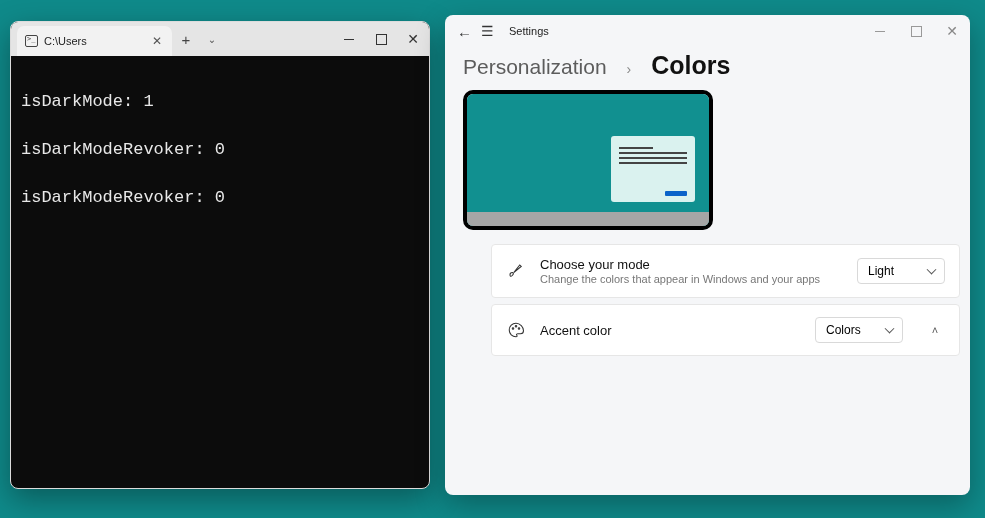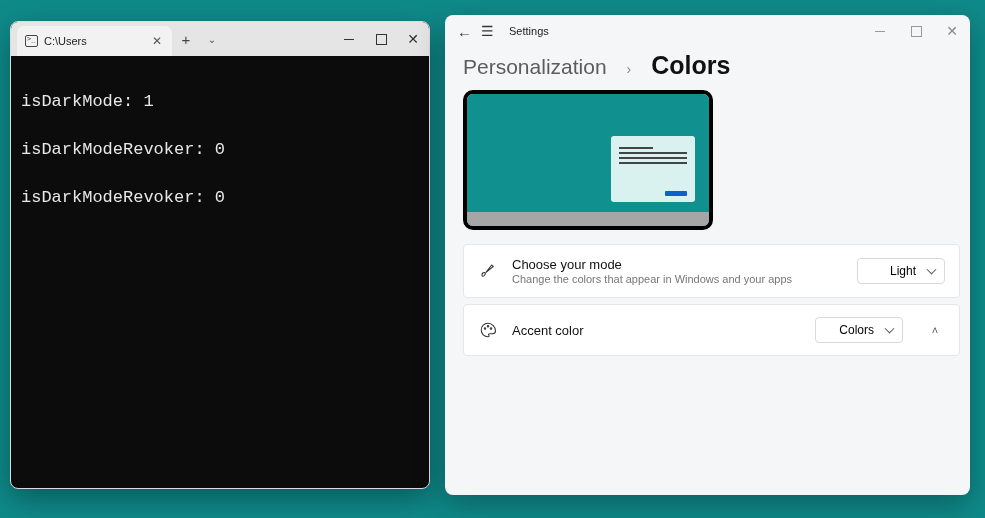--- a/index.html
+++ b/index.html
@@ -169,20 +169,21 @@
   .preview-win .ln { height:2px; background:#444; margin:3px 0; }
   .preview-win .ln:first-child { width:50%; }
   .preview-win .btn { position:absolute; right:8px; bottom:6px; width:22px; height:5px; background:#0a63c9; border-radius:1px; }
 
   
   .card {
     background:#fff;
     border:1px solid #e6e6e6;
     border-radius:4px;
     margin-bottom:6px;
+    margin-left:28px;
   }
   .row {
     display:flex;
     align-items:center;
     padding:12px 14px;
     gap:14px;
   }
   .row-ic {
     width:20px; height:20px; flex-shrink:0;
     display:flex; align-items:center; justify-content:center;
@@ -193,21 +194,20 @@
 
   .select {
     border:1px solid #d9d9d9;
     border-radius:4px;
     padding:5px 28px 5px 10px;
     font-size:12px;
     background:#fff;
     position:relative;
     min-width:88px;
     cursor:pointer;
-    text-align:right;
   }
   .select::after {
     content:"";
     position:absolute; right:9px; top:50%;
     width:6px; height:6px;
     border-right:1px solid #555; border-bottom:1px solid #555;
     transform: translateY(-70%) rotate(45deg);
   }
 
   .toggle-wrap { display:flex; align-items:center; gap:8px; }

